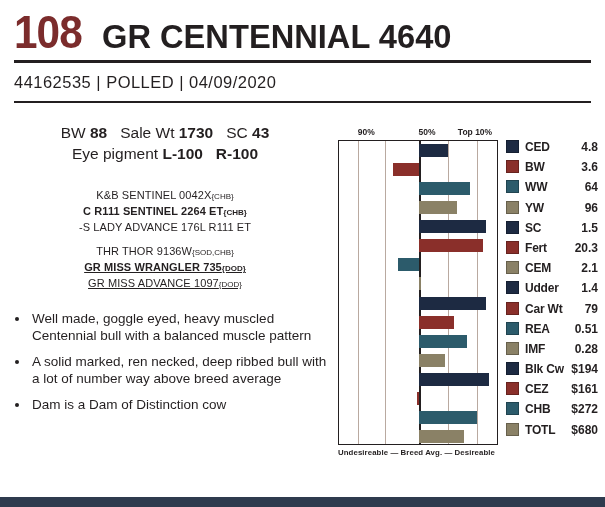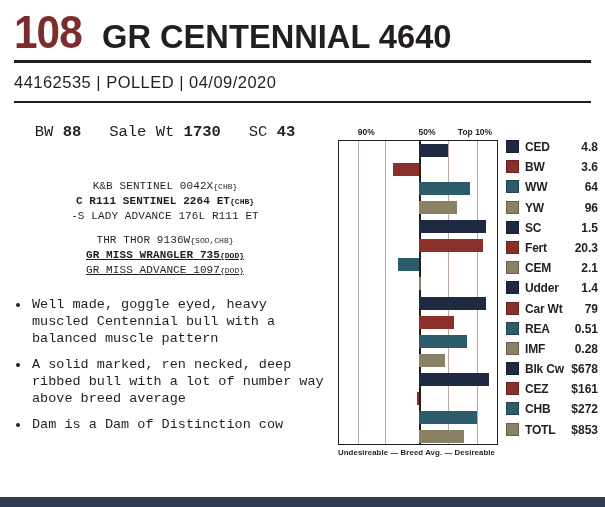--- a/index.html
+++ b/index.html
@@ -52,33 +52,33 @@
     transform:scaleX(0.97);
     transform-origin:left center;
   }
   .rule2{
     height:2px;background:#231f20;
     margin:8px 14px 0 14px;
   }
 
   
   .left{
-    position:absolute;left:0;top:122px;width:330px;font-family:Liberation Mono, monospace;
+    position:absolute;left:0;top:122px;width:330px;
   }
   .stats{
     text-align:center;
     font-size:15.5px;
     line-height:21px;
     padding:0 10px;
   }
   .stats .lbl{font-weight:normal;}
   .stats .val{font-weight:bold;}
 
   .ped{
-    margin-top:36px;
+    margin-top:24px;
     text-align:center;
     font-size:11px;
     line-height:15px;
     letter-spacing:0.1px;
   }
   .ped .p1{ }
   .ped .p2{font-weight:bold;}
   .ped .p3{ }
   .ped .sep{height:9px;}
   .ped .p4{ }
@@ -180,20 +180,26 @@
     <div class="stats">
       <div>
         <span class="lbl">BW</span>
         <span class="val">88</span>
         &nbsp;
         <span class="lbl">Sale Wt</span>
         <span class="val">1730</span>
         &nbsp;
         <span class="lbl">SC</span>
         <span class="val">43</span>
+      </div>
+      <div>
+        <span class="lbl">Eye pigment</span>
+        <span class="val">L-100</span>
+        &nbsp;
+        <span class="val">R-100</span>
       </div>
     </div>
 
     <div class="ped">
       <div class="p1">
         <span>K&amp;B SENTINEL 0042X</span><span class="sub">{CHB}</span>
       </div>
       <div class="p2">
         <span>C R111 SENTINEL 2264 ET</span><span class="sub">{CHB}</span>
       </div>
@@ -330,35 +336,35 @@
           <span class="lval">0.51</span>
         </div>
         <div class="lrow">
           <span class="swatch" style="background: rgb(138, 129, 102);"></span>
           <span class="ltrait">IMF</span>
           <span class="lval">0.28</span>
         </div>
         <div class="lrow">
           <span class="swatch" style="background: rgb(29, 42, 66);"></span>
           <span class="ltrait">Blk Cw</span>
-          <span class="lval">$678</span>
+          <span class="lval">$194</span>
         </div>
         <div class="lrow">
           <span class="swatch" style="background: rgb(138, 47, 42);"></span>
           <span class="ltrait">CEZ</span>
           <span class="lval">$161</span>
         </div>
         <div class="lrow">
           <span class="swatch" style="background: rgb(44, 91, 107);"></span>
           <span class="ltrait">CHB</span>
           <span class="lval">$272</span>
         </div>
         <div class="lrow">
           <span class="swatch" style="background: rgb(138, 129, 102);"></span>
           <span class="ltrait">TOTL</span>
-          <span class="lval">$853</span>
+          <span class="lval">$680</span>
         </div>
       </div>
     <div class="axis-caption">Undesireable — Breed Avg. — Desireable</div>
   </div>
 
   <div class="footerbar"></div>
 </div>
 
 </body></html>

